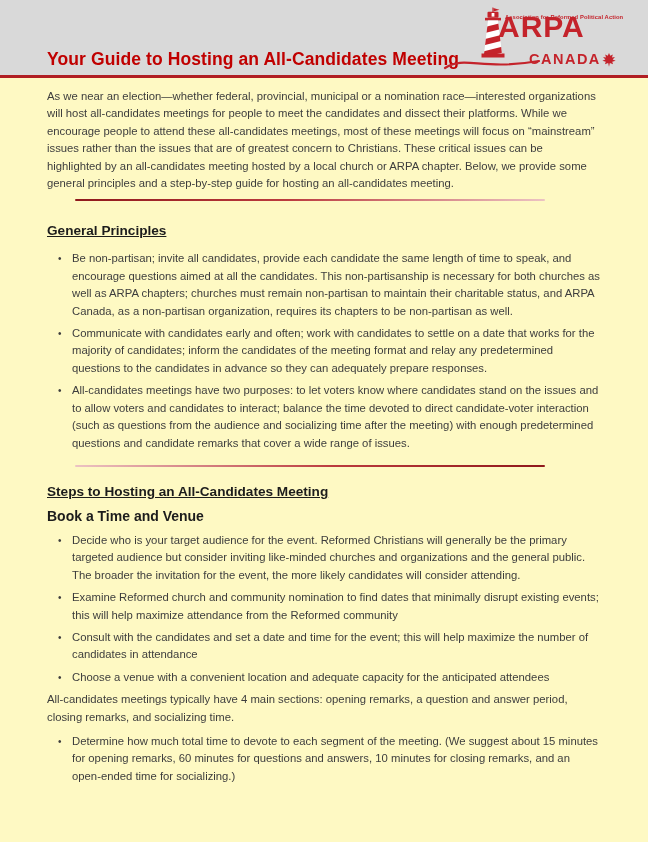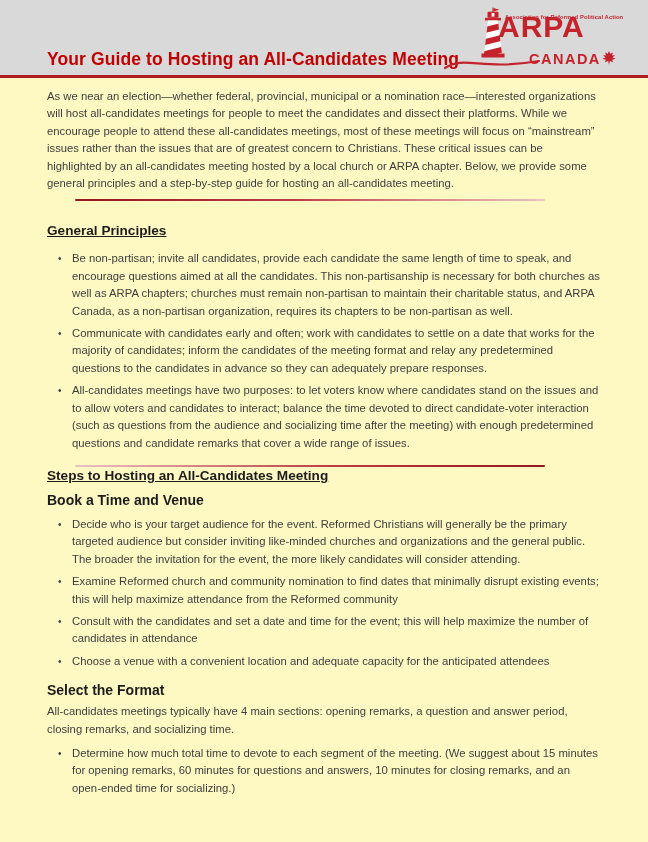--- a/index.html
+++ b/index.html
@@ -43,21 +43,21 @@
   }
   .logo-name{
     position:absolute;left:55px;top:2px;
     font-size:30px;font-weight:900;color:#c4232b;
     letter-spacing:1px;line-height:1.18;
   }
   .logo-country{
     position:absolute;left:86px;top:44px;
     font-size:14.5px;font-weight:900;color:#c4232b;
     letter-spacing:1.5px;
-    display:flex;align-items:flex-start;gap:1px;
+    display:flex;align-items:flex-end;gap:1px;
   }
   
   .content{
     padding:0 48px 0 47px;
     font-size:11.3px;
     line-height:17.4px;
   }
   .intro{margin:13px 0 0 0;}
   .divider{
     height:2px;width:470px;
@@ -161,21 +161,21 @@
         <span class="btext">Communicate with candidates early and often; work with candidates to settle on a date that works for the majority of candidates; inform the candidates of the meeting format and relay any predetermined questions to the candidates in advance so they can adequately prepare responses.</span>
       </li>
       <li>
         <span class="bullet">•</span>
         <span class="btext">All-candidates meetings have two purposes: to let voters know where candidates stand on the issues and to allow voters and candidates to interact; balance the time devoted to direct candidate-voter interaction (such as questions from the audience and socializing time after the meeting) with enough predetermined questions and candidate remarks that cover a wide range of issues.</span>
       </li>
     </ul>
 
     <div class="divider rev" style="margin-top:13px;"></div>
 
-    <h2 class="sec" style="margin-top:0;">Steps to Hosting an All-Candidates Meeting</h2>
+    <h2 class="sec" style="margin-top:16px;">Steps to Hosting an All-Candidates Meeting</h2>
 
     <h3 class="sub">Book a Time and Venue</h3>
 
     <ul class="blist" style="margin-top:8px;">
       <li>
         <span class="bullet">•</span>
         <span class="btext">Decide who is your target audience for the event. Reformed Christians will generally be the primary targeted audience but consider inviting like-minded churches and organizations and the general public. The broader the invitation for the event, the more likely candidates will consider attending.</span>
       </li>
       <li>
         <span class="bullet">•</span>
@@ -184,21 +184,20 @@
       <li>
         <span class="bullet">•</span>
         <span class="btext">Consult with the candidates and set a date and time for the event; this will help maximize the number of candidates in attendance</span>
       </li>
       <li>
         <span class="bullet">•</span>
         <span class="btext">Choose a venue with a convenient location and adequate capacity for the anticipated attendees</span>
       </li>
     </ul>
 
-    <h3 class="sub" style="margin-top:13px;">Select the Format</h3>
 
     <p class="lead">All-candidates meetings typically have 4 main sections: opening remarks, a question and answer period, closing remarks, and socializing time.</p>
 
     <ul class="blist" style="margin-top:7px;">
       <li>
         <span class="bullet">•</span>
         <span class="btext">Determine how much total time to devote to each segment of the meeting. (We suggest about 15 minutes for opening remarks, 60 minutes for questions and answers, 10 minutes for closing remarks, and an open-ended time for socializing.)</span>
       </li>
     </ul>
 

